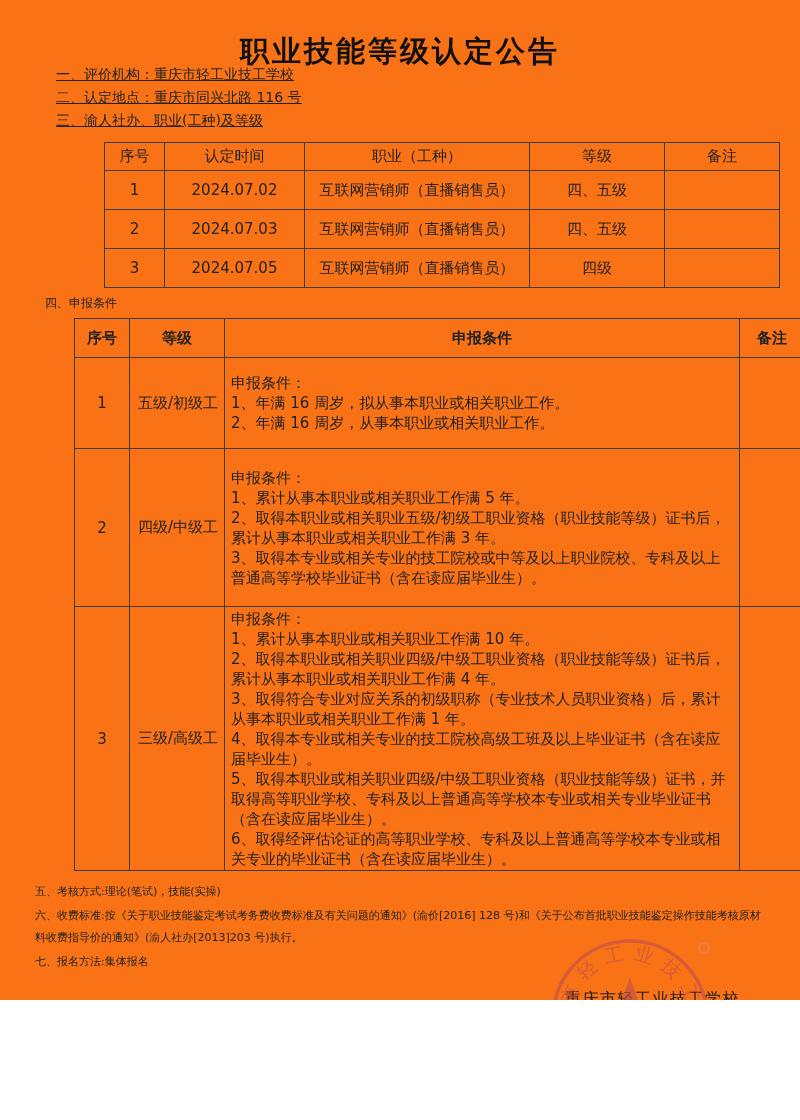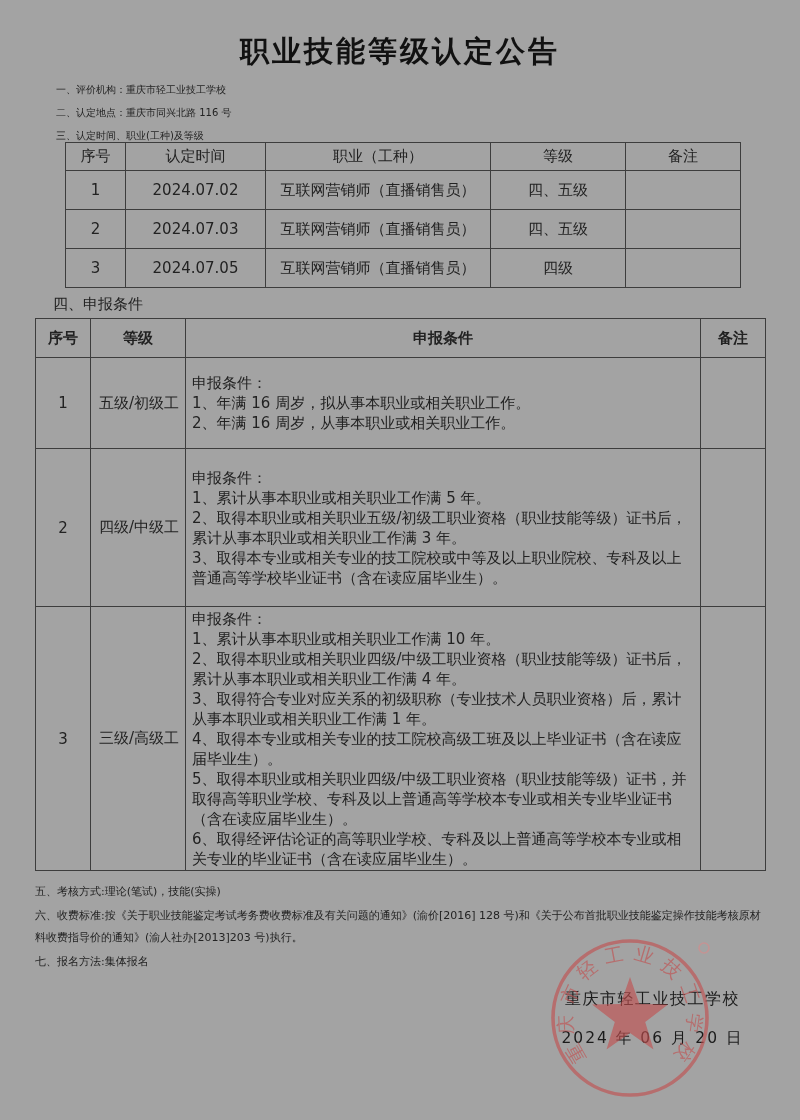--- a/index.html
+++ b/index.html
@@ -1,53 +1,53 @@
 <!DOCTYPE html>
 <html><head>
 <meta charset="utf-8">
 <style>
   html,body{margin:0;padding:0;}
   .page{
     position:relative;
-    width:800px;height:1120px;
-    background:#a3a3a3;
+    width:800px;height:1000px;
+    background:#f97316;
     font-family:"DejaVu Sans","Liberation Sans",sans-serif;
     color:#1d1d1d;
     overflow:hidden;
   }
   .doc-title{
     position:absolute;top:32px;left:0;width:100%;
     text-align:center;
     font-size:29px;font-weight:bold;color:#111;
     letter-spacing:3px;
   }
   .intro{
-    position:absolute;top:78px;left:56px;
-    font-size:10px;line-height:23px;color:#232323;
-  }
-  
-  .tbl{border-collapse:collapse;table-layout:fixed;}
+    position:absolute;top:63px;left:56px;
+    font-size:14px;line-height:23px;color:#232323;text-decoration:underline;
+  }
+  
+  .tbl{border-collapse:collapse;table-layout:fixed;margin-left:39px;}
   .tbl td,.tbl th{
     border:1.4px solid #3d3d3d;
     font-weight:normal;
     font-size:15px;color:#222;
     padding:0 6px;
     overflow:hidden;
   }
   .schedule{
     position:absolute;top:142px;left:65px;
     width:675px;
   }
   .schedule th{height:27px;text-align:center;}
   .schedule td{height:38px;}
   .c-center{text-align:center;}
   .c-left{text-align:center;padding-left:16px;}
   .sec4-heading{
-    position:absolute;top:295px;left:53px;
-    font-size:15px;color:#232323;
+    position:absolute;top:295px;left:45px;
+    font-size:12px;color:#232323;
   }
   
   .conditions{
     position:absolute;top:318px;left:35px;
     width:730px;
   }
   .conditions th{height:38px;text-align:center;font-weight:bold;font-size:15px;}
   .conditions td{vertical-align:middle;}
   .cond-text{
     white-space:pre-line;
@@ -81,21 +81,21 @@
 </head>
 <body>
 
 <div class="page">
 
   <div class="doc-title">职业技能等级认定公告</div>
 
   <div class="intro">
     <div>一、评价机构：重庆市轻工业技工学校</div>
     <div>二、认定地点：重庆市同兴北路 116 号</div>
-    <div>三、认定时间、职业(工种)及等级</div>
+    <div>三、渝人社办、职业(工种)及等级</div>
   </div>
 
   <table class="tbl schedule">
     <colgroup>
       <col style="width:60px">
         <col style="width:140px">
         <col style="width:225px">
         <col style="width:135px">
         <col style="width:115px">
     </colgroup>

